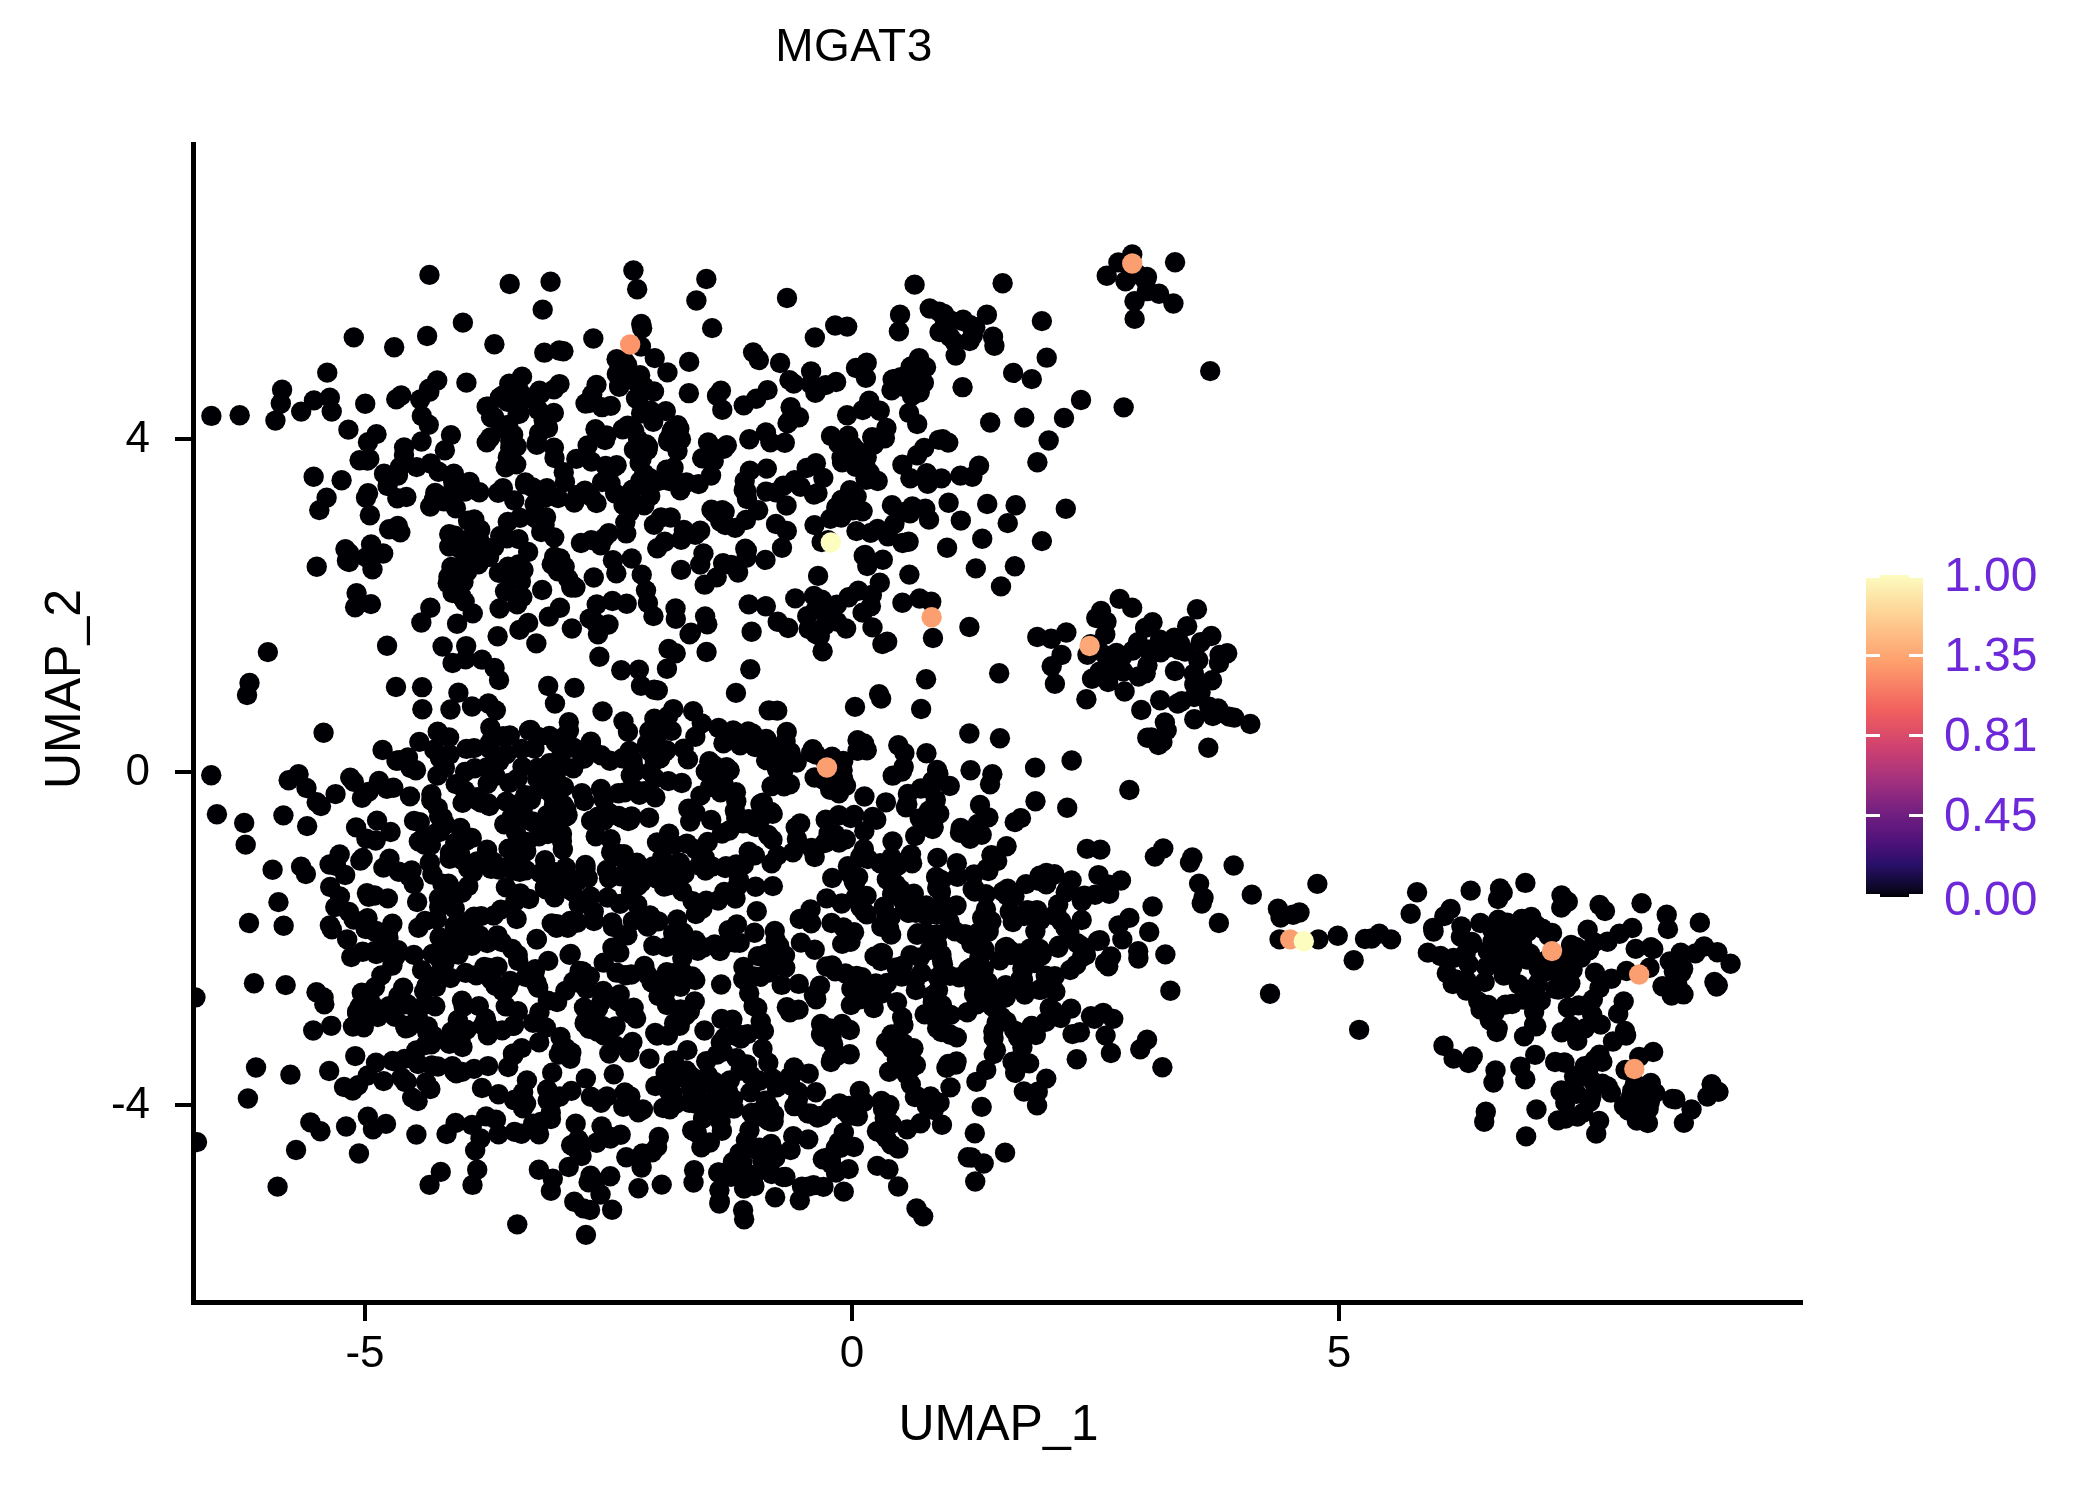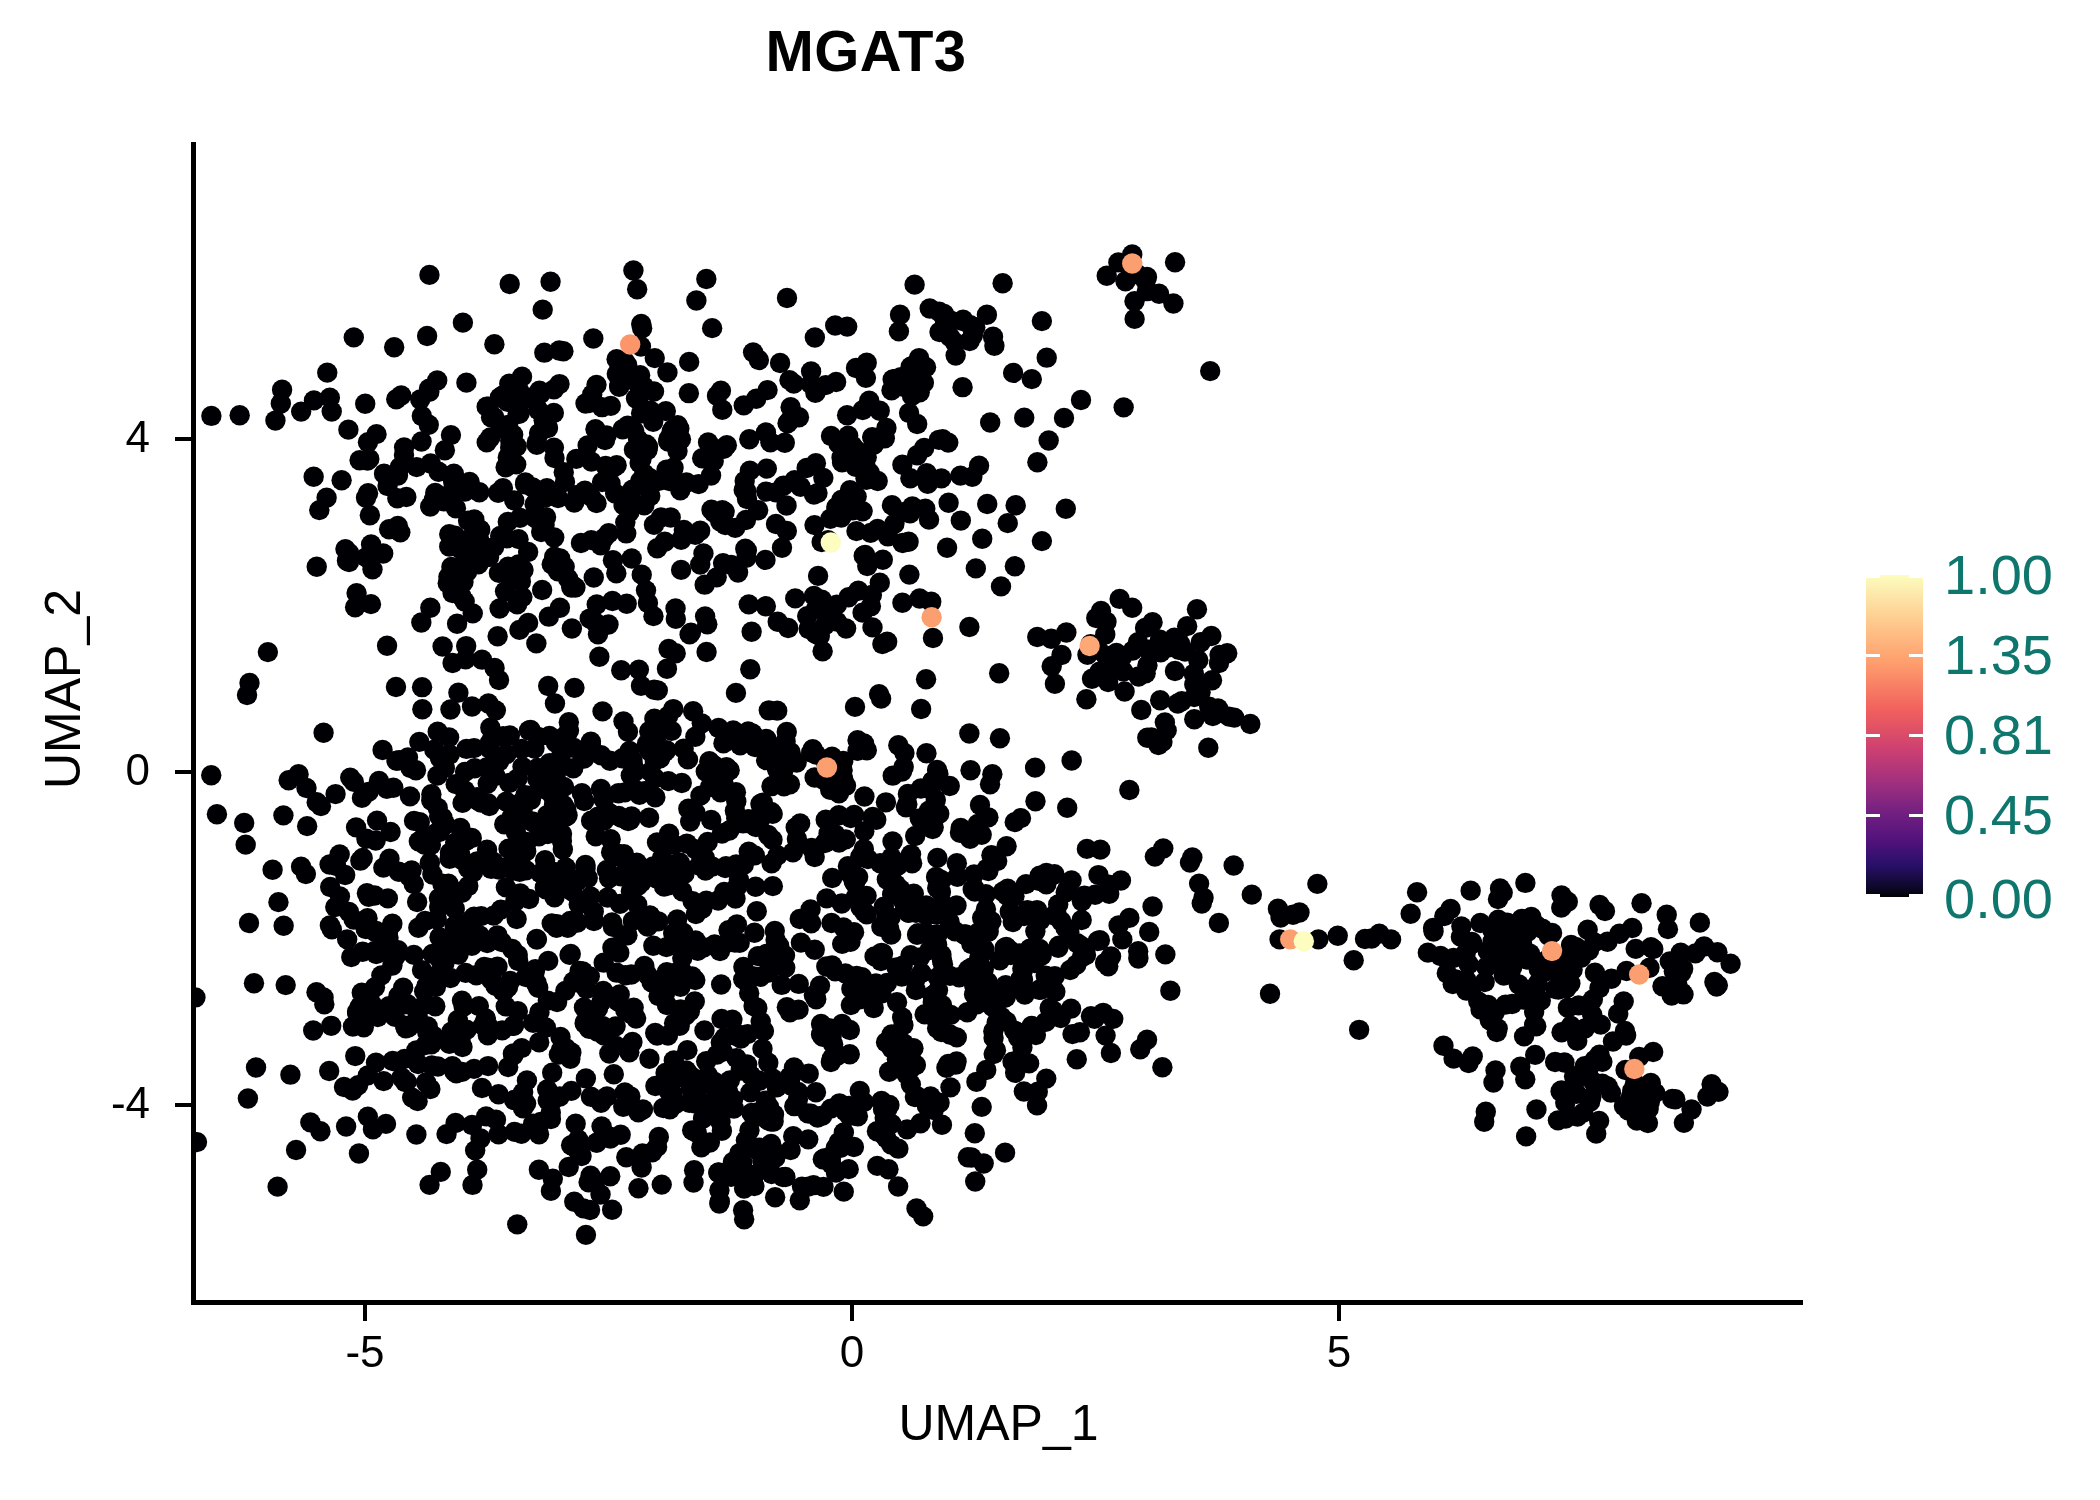--- a/index.html
+++ b/index.html
@@ -17,26 +17,26 @@
   }
   #root {
     position: absolute;
     left: 0; top: 0;
     width: 2100px;
     height: 1500px;
   }
   
   .plot-title {
     position: absolute;
-    left: 16px;
+    left: 4px;
     top: 22px;
     width: 1700px;
     text-align: center;
-    font-size: 58px;
-    font-weight: bold;
+    font-size: 46px;
+    font-weight: normal;
     letter-spacing: 0.5px;
     line-height: 1.0;
     color: #000000;
   }
   
   #panel {
     position: absolute;
     left: 194px;
     top: 142px;
     width: 1609px;
@@ -151,23 +151,23 @@
     width: 14px;
     background: #ffffff;
   }
   .legend-tick.left { left: 0px; }
   .legend-tick.right { left: 43px; }
   .legend-lab {
     position: absolute;
     left: 78px;
     width: 150px;
     text-align: left;
-    font-size: 56px;
+    font-size: 48px;
     line-height: 44px;
-    color: #0f766e;
+    color: #6d28d9;
   }
 </style>
 </head>
 <body>
 
 <div id="root">
 
   <div class="plot-title">MGAT3</div>
 
   <div id="panel">

